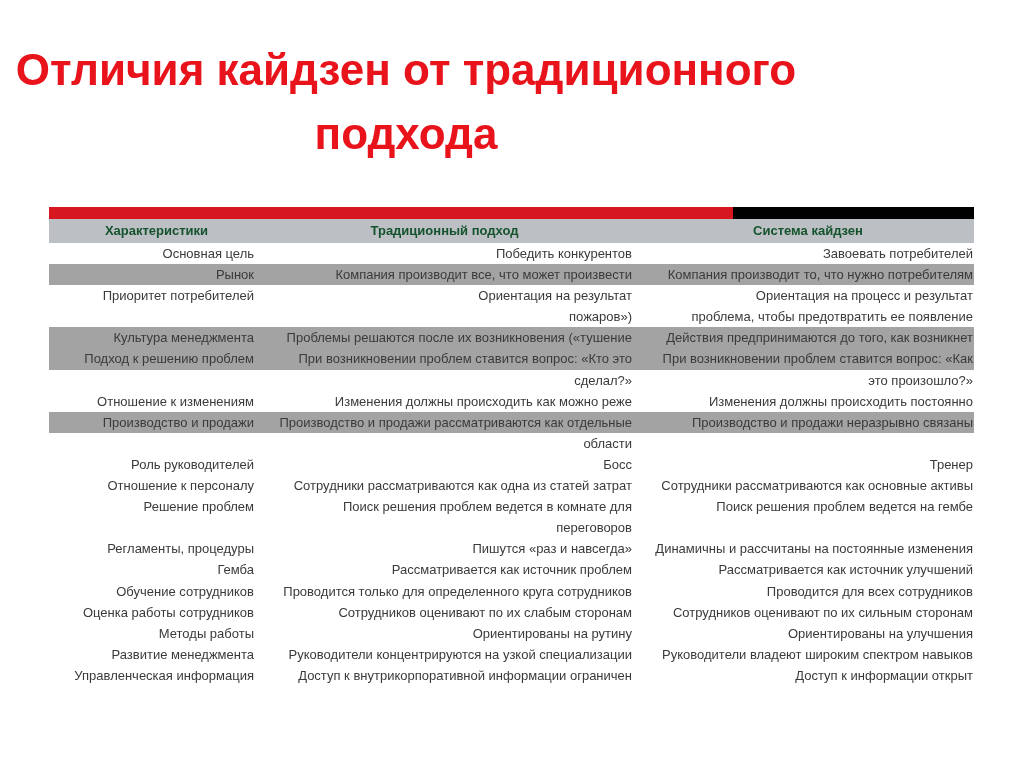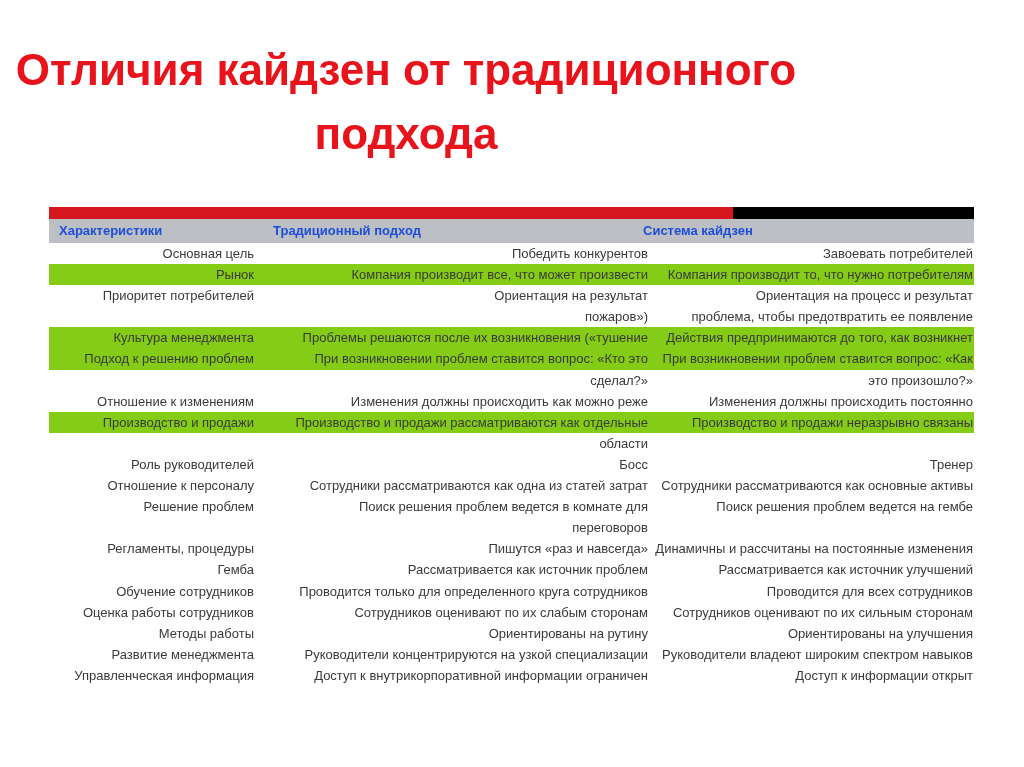--- a/index.html
+++ b/index.html
@@ -6,29 +6,29 @@
   body { width: 1024px; height: 767px; position: relative; overflow: hidden;
          font-family: "Liberation Sans", "DejaVu Sans", sans-serif; }
   .title { position: absolute; left: 0; top: 38px; width: 812px; text-align: center;
            color: #e8131b; font-family: "Liberation Sans", sans-serif; font-weight: bold;
            font-size: 44px; line-height: 64px; letter-spacing: 0px; }
   .bar { position: absolute; top: 207px; height: 12px; }
   .bar-red { left: 49px; width: 684px; background: #d7171f; }
   .bar-black { left: 733px; width: 241px; background: #000000; }
   .table { position: absolute; left: 49px; top: 219px; width: 925px; }
   .thead { height: 24px; background: #bcbfc3; position: relative; font-weight: bold;
-           color: #1d4ed8; font-size: 13px; }
+           color: #14532d; font-size: 13px; text-align: center; }
   .cell { position: absolute; white-space: nowrap; }
   .c1 { left: 10px; width: 195px; }
-  .c2 { left: 224px; width: 375px; }
+  .c2 { left: 208px; width: 375px; }
   .c3 { left: 594px; width: 330px; }
   .thead .cell { top: 4px; }
   .row { position: relative; font-size: 13px; color: #3a3a3a; }
   .line { height: 21.1px; position: relative; text-align: right; }
-  .line.grey { background: #84cc16; }
+  .line.grey { background: #a3a3a3; }
   .line .cell { top: 3px; }
 </style>
 </head>
 <body>
 
 <div class="title">
   <div>Отличия кайдзен от традиционного</div>
   <div>подхода</div>
 </div>
 

